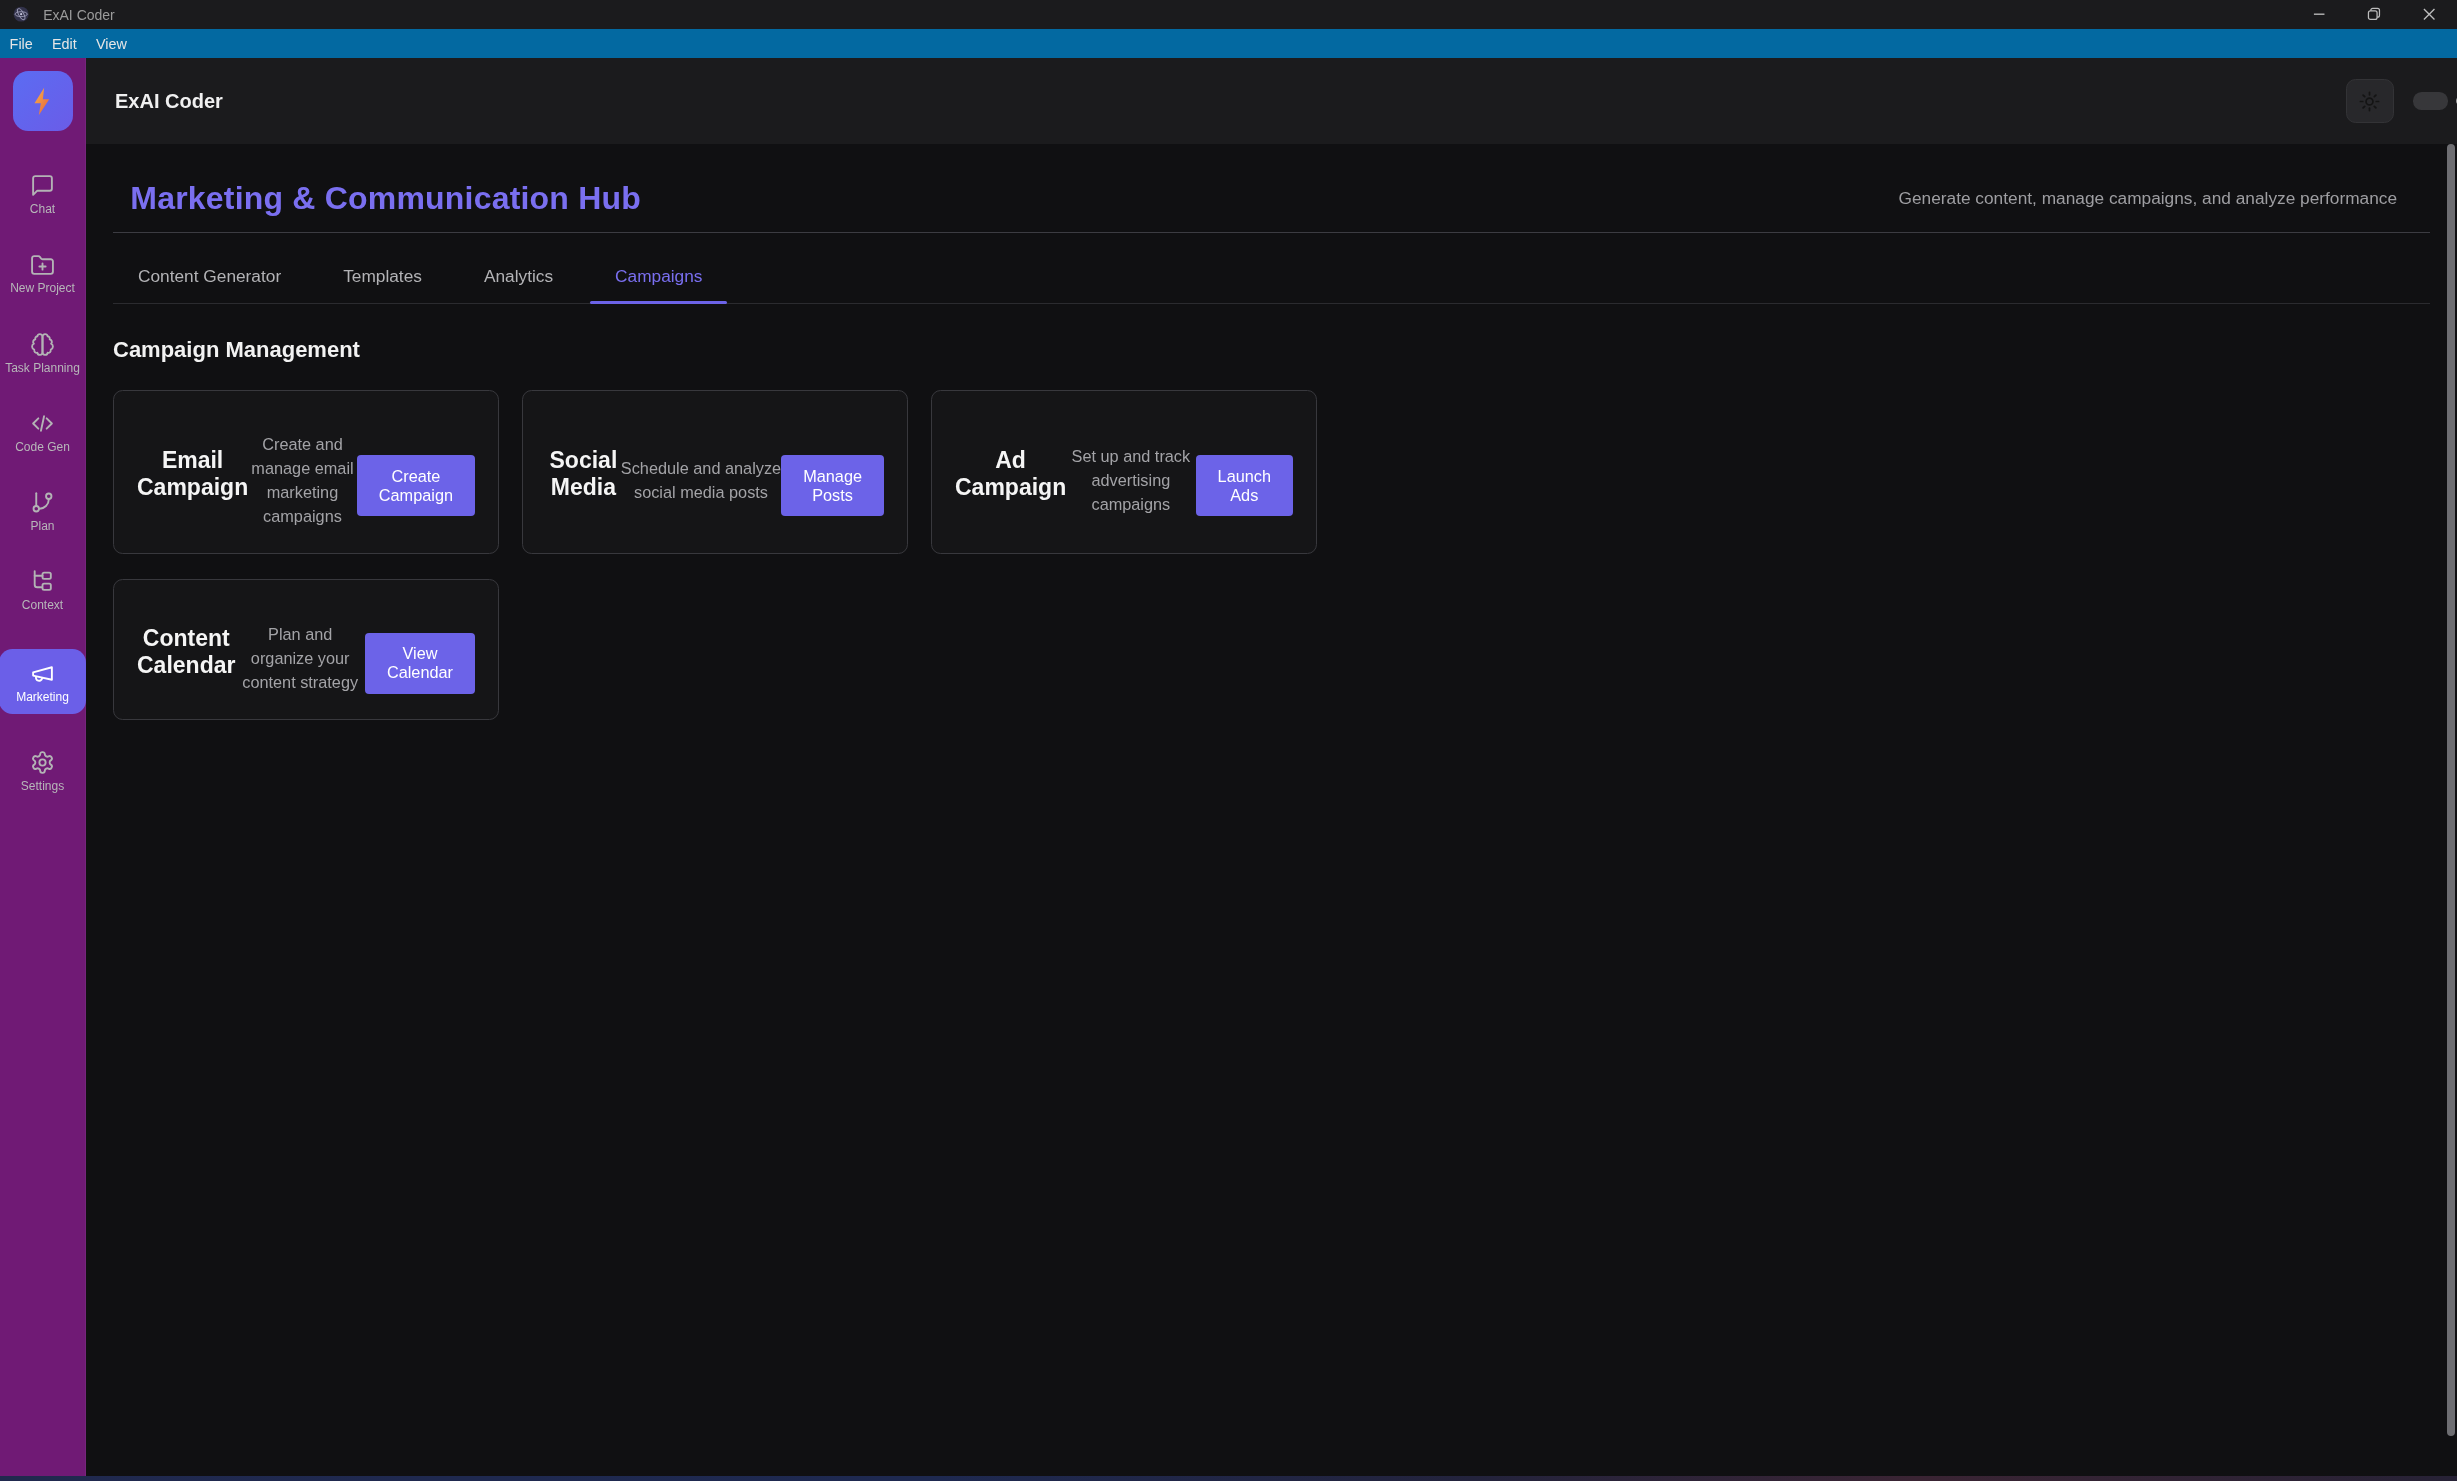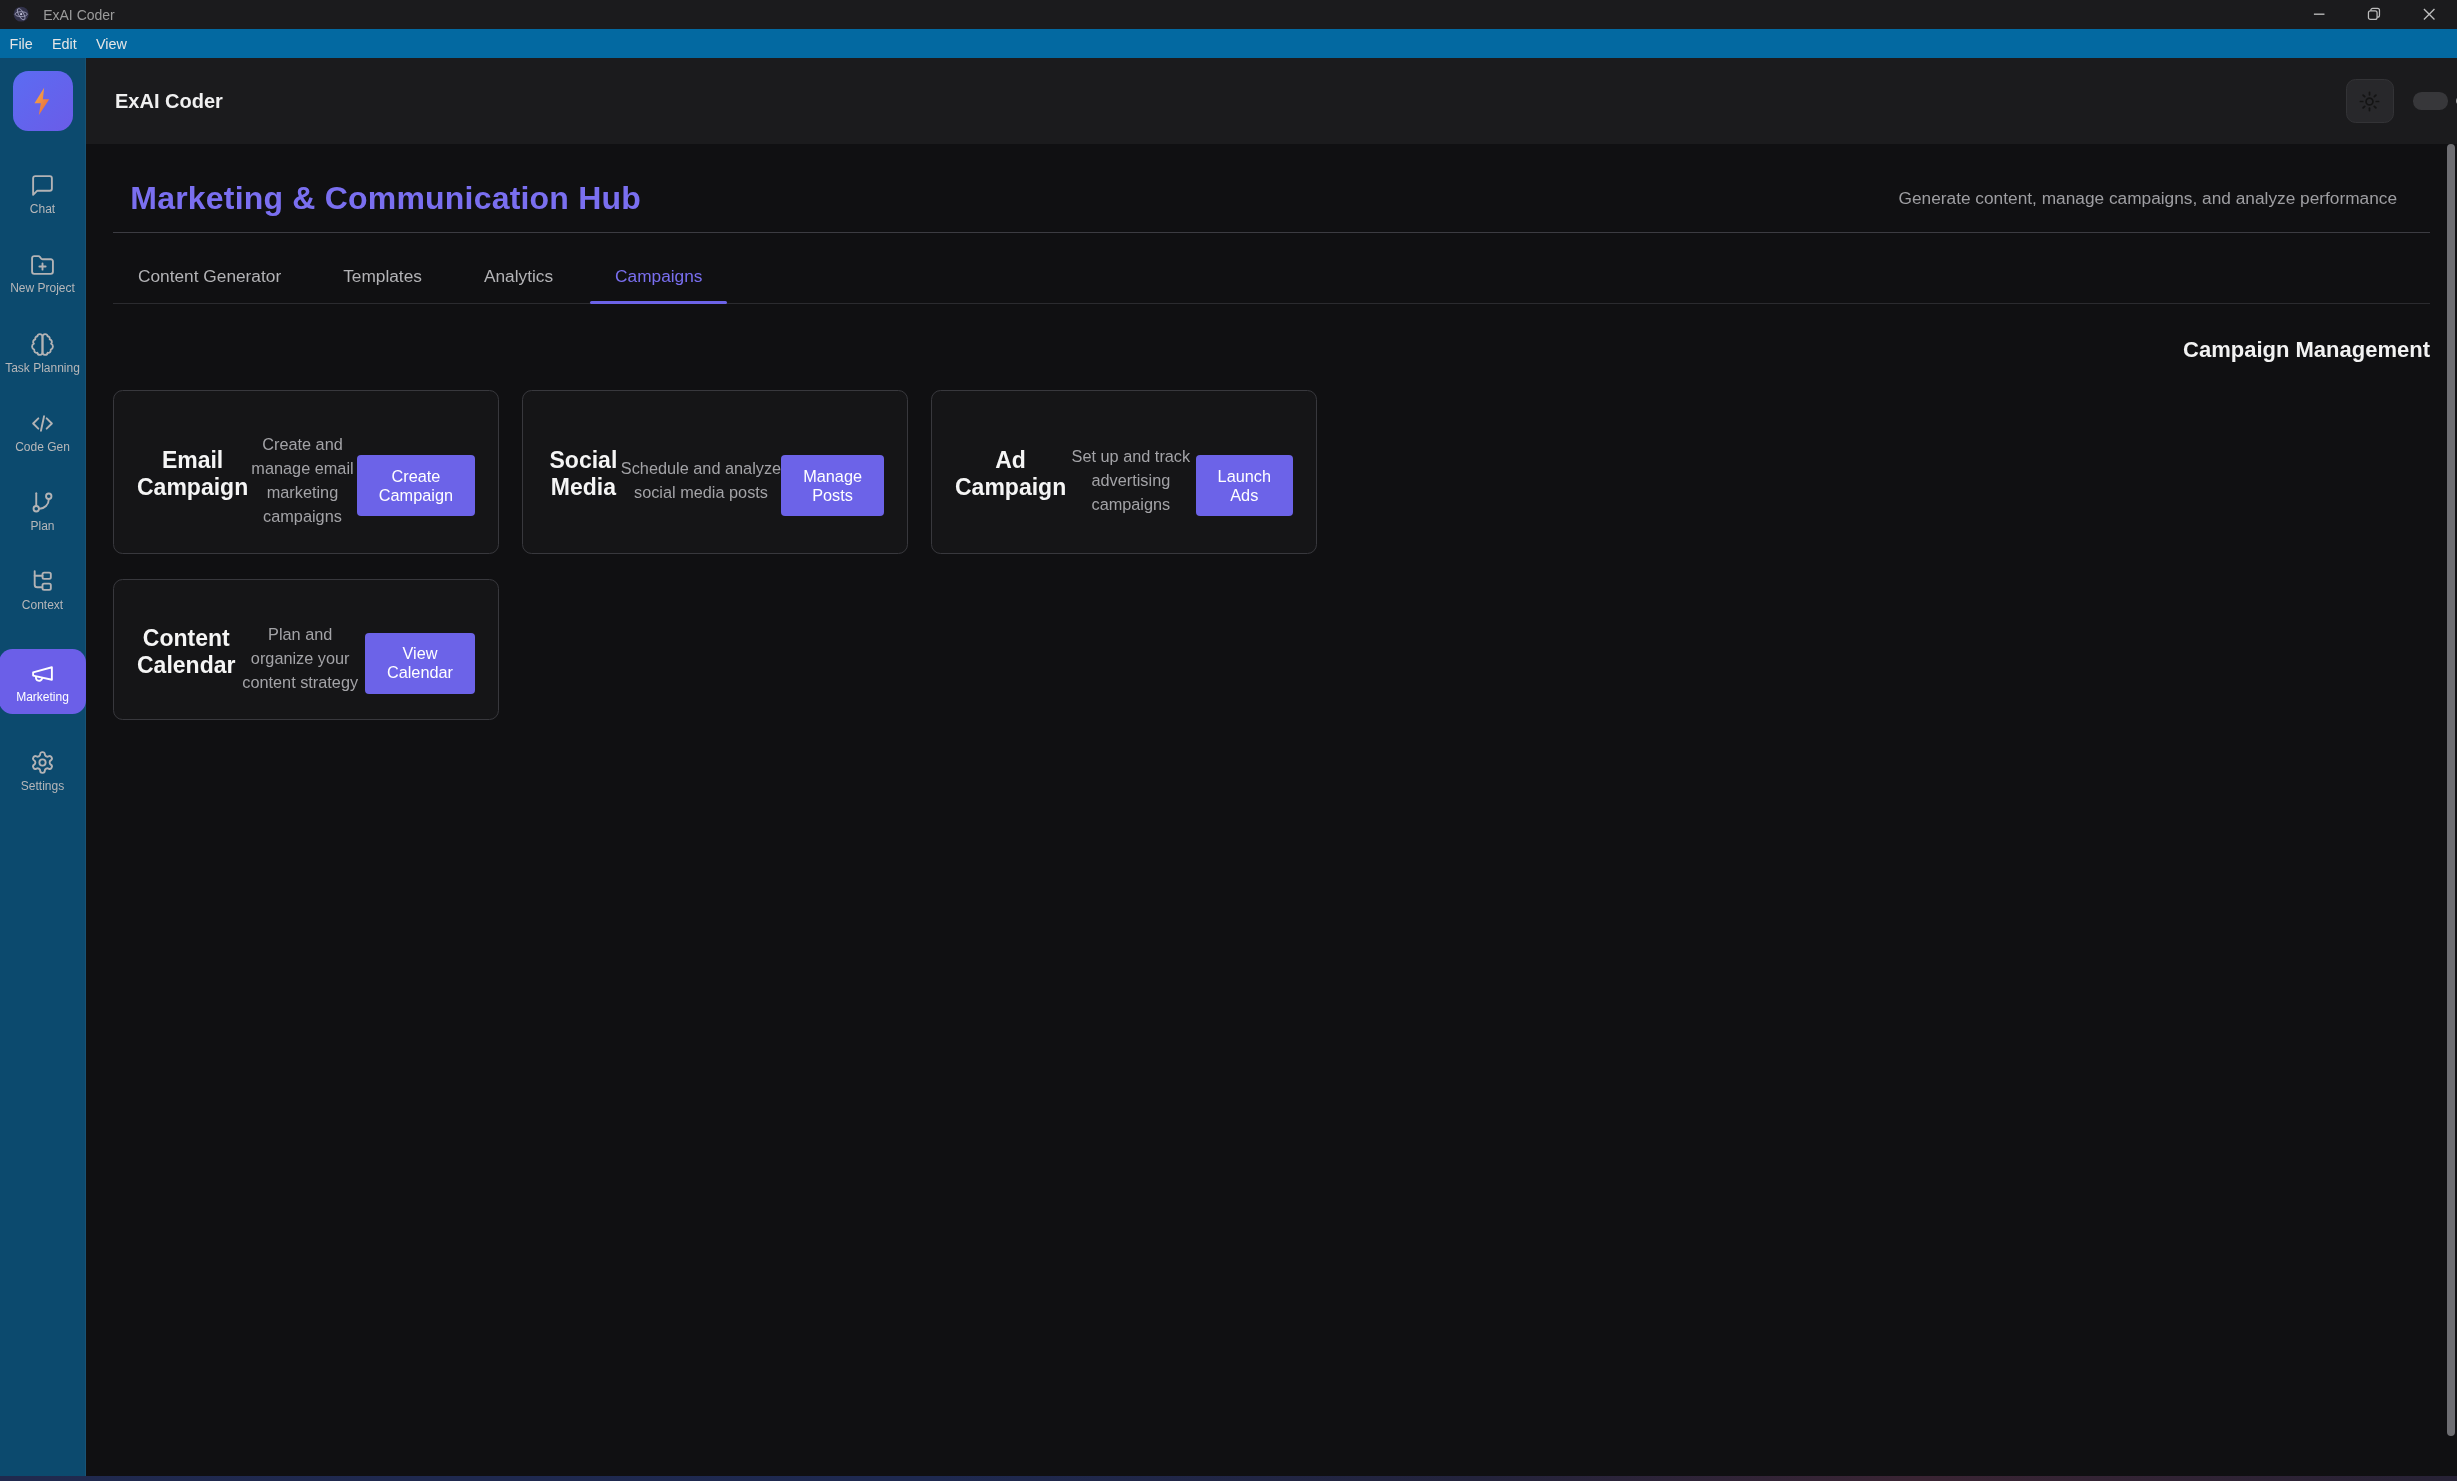--- a/index.html
+++ b/index.html
@@ -15,21 +15,21 @@
   .win-btn svg { stroke:#bdbdbd; }
 
   
   .menubar { height:29px; background:#0369a1; display:flex; align-items:center; padding-left:0; }
   .menu-item { color:#e6e6e6; font-size:14.4px; padding:3.8px 9.6px; border-radius:2.9px; }
 
   
   .shell { display:flex; height:1424px; }
 
   
-  .sidebar { width:86px; background:#0c4a6e; border-right:1px solid rgba(255,255,255,0.05);
+  .sidebar { width:86px; background:#701a75; border-right:1px solid rgba(255,255,255,0.05);
     display:flex; flex-direction:column; align-items:center; flex-shrink:0; }
   .logo { width:60px; height:60px; margin-top:13.4px; border-radius:15.4px;
     background:linear-gradient(135deg,#5b6cf2 0%,#6a5ce8 100%);
     display:flex; align-items:center; justify-content:center; }
   .nav { margin-top:42px; display:flex; flex-direction:column; align-items:center; gap:36px; width:100%; }
   .nav-item { display:flex; flex-direction:column; align-items:center; gap:4.8px; width:75px; }
   .nav-item svg { stroke:#b3b3b5; }
   .nav-label { color:#b7b7b9; font-size:12px; line-height:13.4px; text-align:center; }
   .nav-item.active { background:#6b5fe8; border-radius:13.4px; padding:12.5px 0 9.6px; width:87px; }
   .nav-item.active svg { stroke:#ffffff; }
@@ -53,21 +53,21 @@
   .page-title { color:#7a6ff0; font-size:32px; font-weight:bold; letter-spacing:0.2px; }
   .page-subtitle { color:#9e9ea2; font-size:17.3px; margin-right:31px; }
   .header-divider { border-bottom:1px solid #3c3c42; margin-top:15.4px; }
 
   .tabbar { display:flex; gap:12px; border-bottom:1px solid #2b2b2f; padding-left:0; }
   .tab { color:#b3b3b6; font-size:17.3px; padding:33px 25px 15.4px; position:relative; }
   .tab.active { color:#7a6ff0; }
   .tab.active::after { content:""; position:absolute; left:0; right:0; bottom:-1px; height:2.9px;
     background:#6c63e8; border-radius:1.9px; }
 
-  .section-heading { margin-top:33px; margin-left:0; color:#f2f2f2; font-size:22px; font-weight:bold;text-align:right; }
+  .section-heading { margin-top:33px; margin-left:0; color:#f2f2f2; font-size:22px; font-weight:bold; }
 
   .cards { margin-top:27px; display:grid; grid-template-columns:repeat(3,386px); gap:25px 23px; }
   .card { background:#151517; border:1px solid #38383d; border-radius:9.6px;
     padding:29px 23px 25px; display:flex; flex-direction:row; align-items:center; text-align:center; }
   .card-title { color:#f5f5f5; font-size:23px; font-weight:bold; }
   .card-desc { color:#a3a3a7; font-size:16.3px; line-height:24px; margin-top:12.5px; max-width:307px; }
   .card-btn { margin-top:23px; background:#6c63e8; color:#ffffff; border:none; border-radius:4px;
     font-family:"Liberation Sans",sans-serif; font-size:16.3px; padding:11.5px 22px; }
 
   

